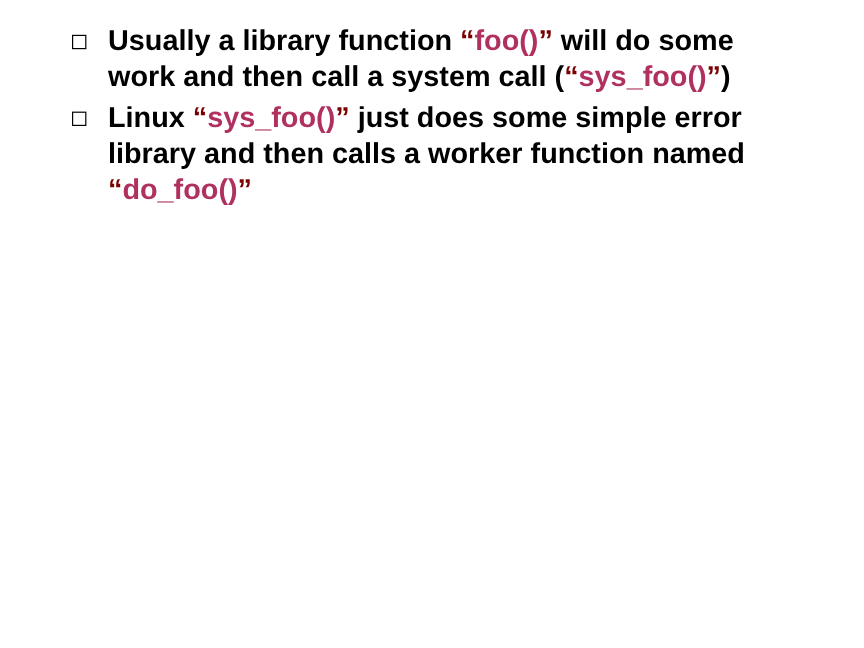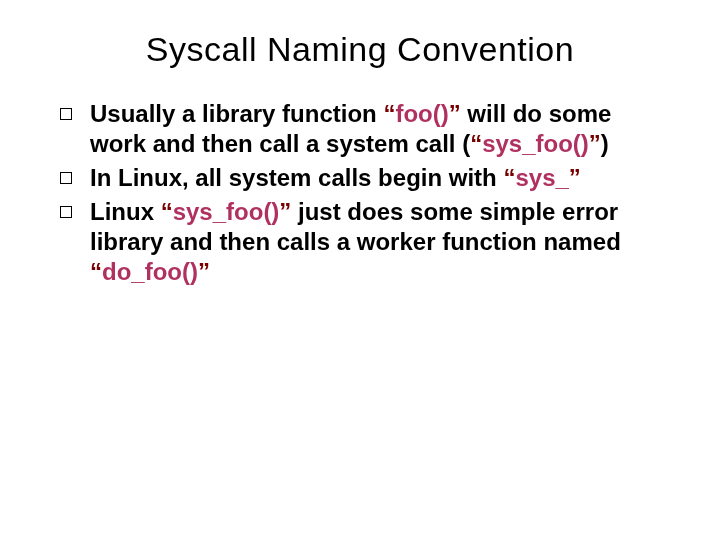--- a/index.html
+++ b/index.html
@@ -55,37 +55,30 @@
   }
   .code-highlight {
     color: #b03060;
     font-weight: bold;
   }
 </style>
 </head>
 <body>
 
 <div class="slide">
-  <h1 class="title">Syscall Naming Convention</h1>
 
   <ul class="bullets">
 
     <li>
       <span class="bullet-box"></span>
       <span class="bullet-text">
         <span>Usually a library function </span><span class="q">“</span><span class="code-highlight">foo()</span><span class="q">”</span><span> will do some work and then call a system call (</span><span class="q">“</span><span class="code-highlight">sys_foo()</span><span class="q">”</span><span>)</span>
       </span>
     </li>
 
-    <li>
-      <span class="bullet-box"></span>
-      <span class="bullet-text">
-        <span>In Linux, all system calls begin with </span><span class="q">“</span><span class="code-highlight">sys_</span><span class="q">”</span><span></span>
-      </span>
-    </li>
 
     <li>
       <span class="bullet-box"></span>
       <span class="bullet-text">
         <span>Linux </span><span class="q">“</span><span class="code-highlight">sys_foo()</span><span class="q">”</span><span> just does some simple error library and then calls a worker function named </span><span class="q">“</span><span class="code-highlight">do_foo()</span><span class="q">”</span><span></span>
       </span>
     </li>
 
   </ul>
 </div>

